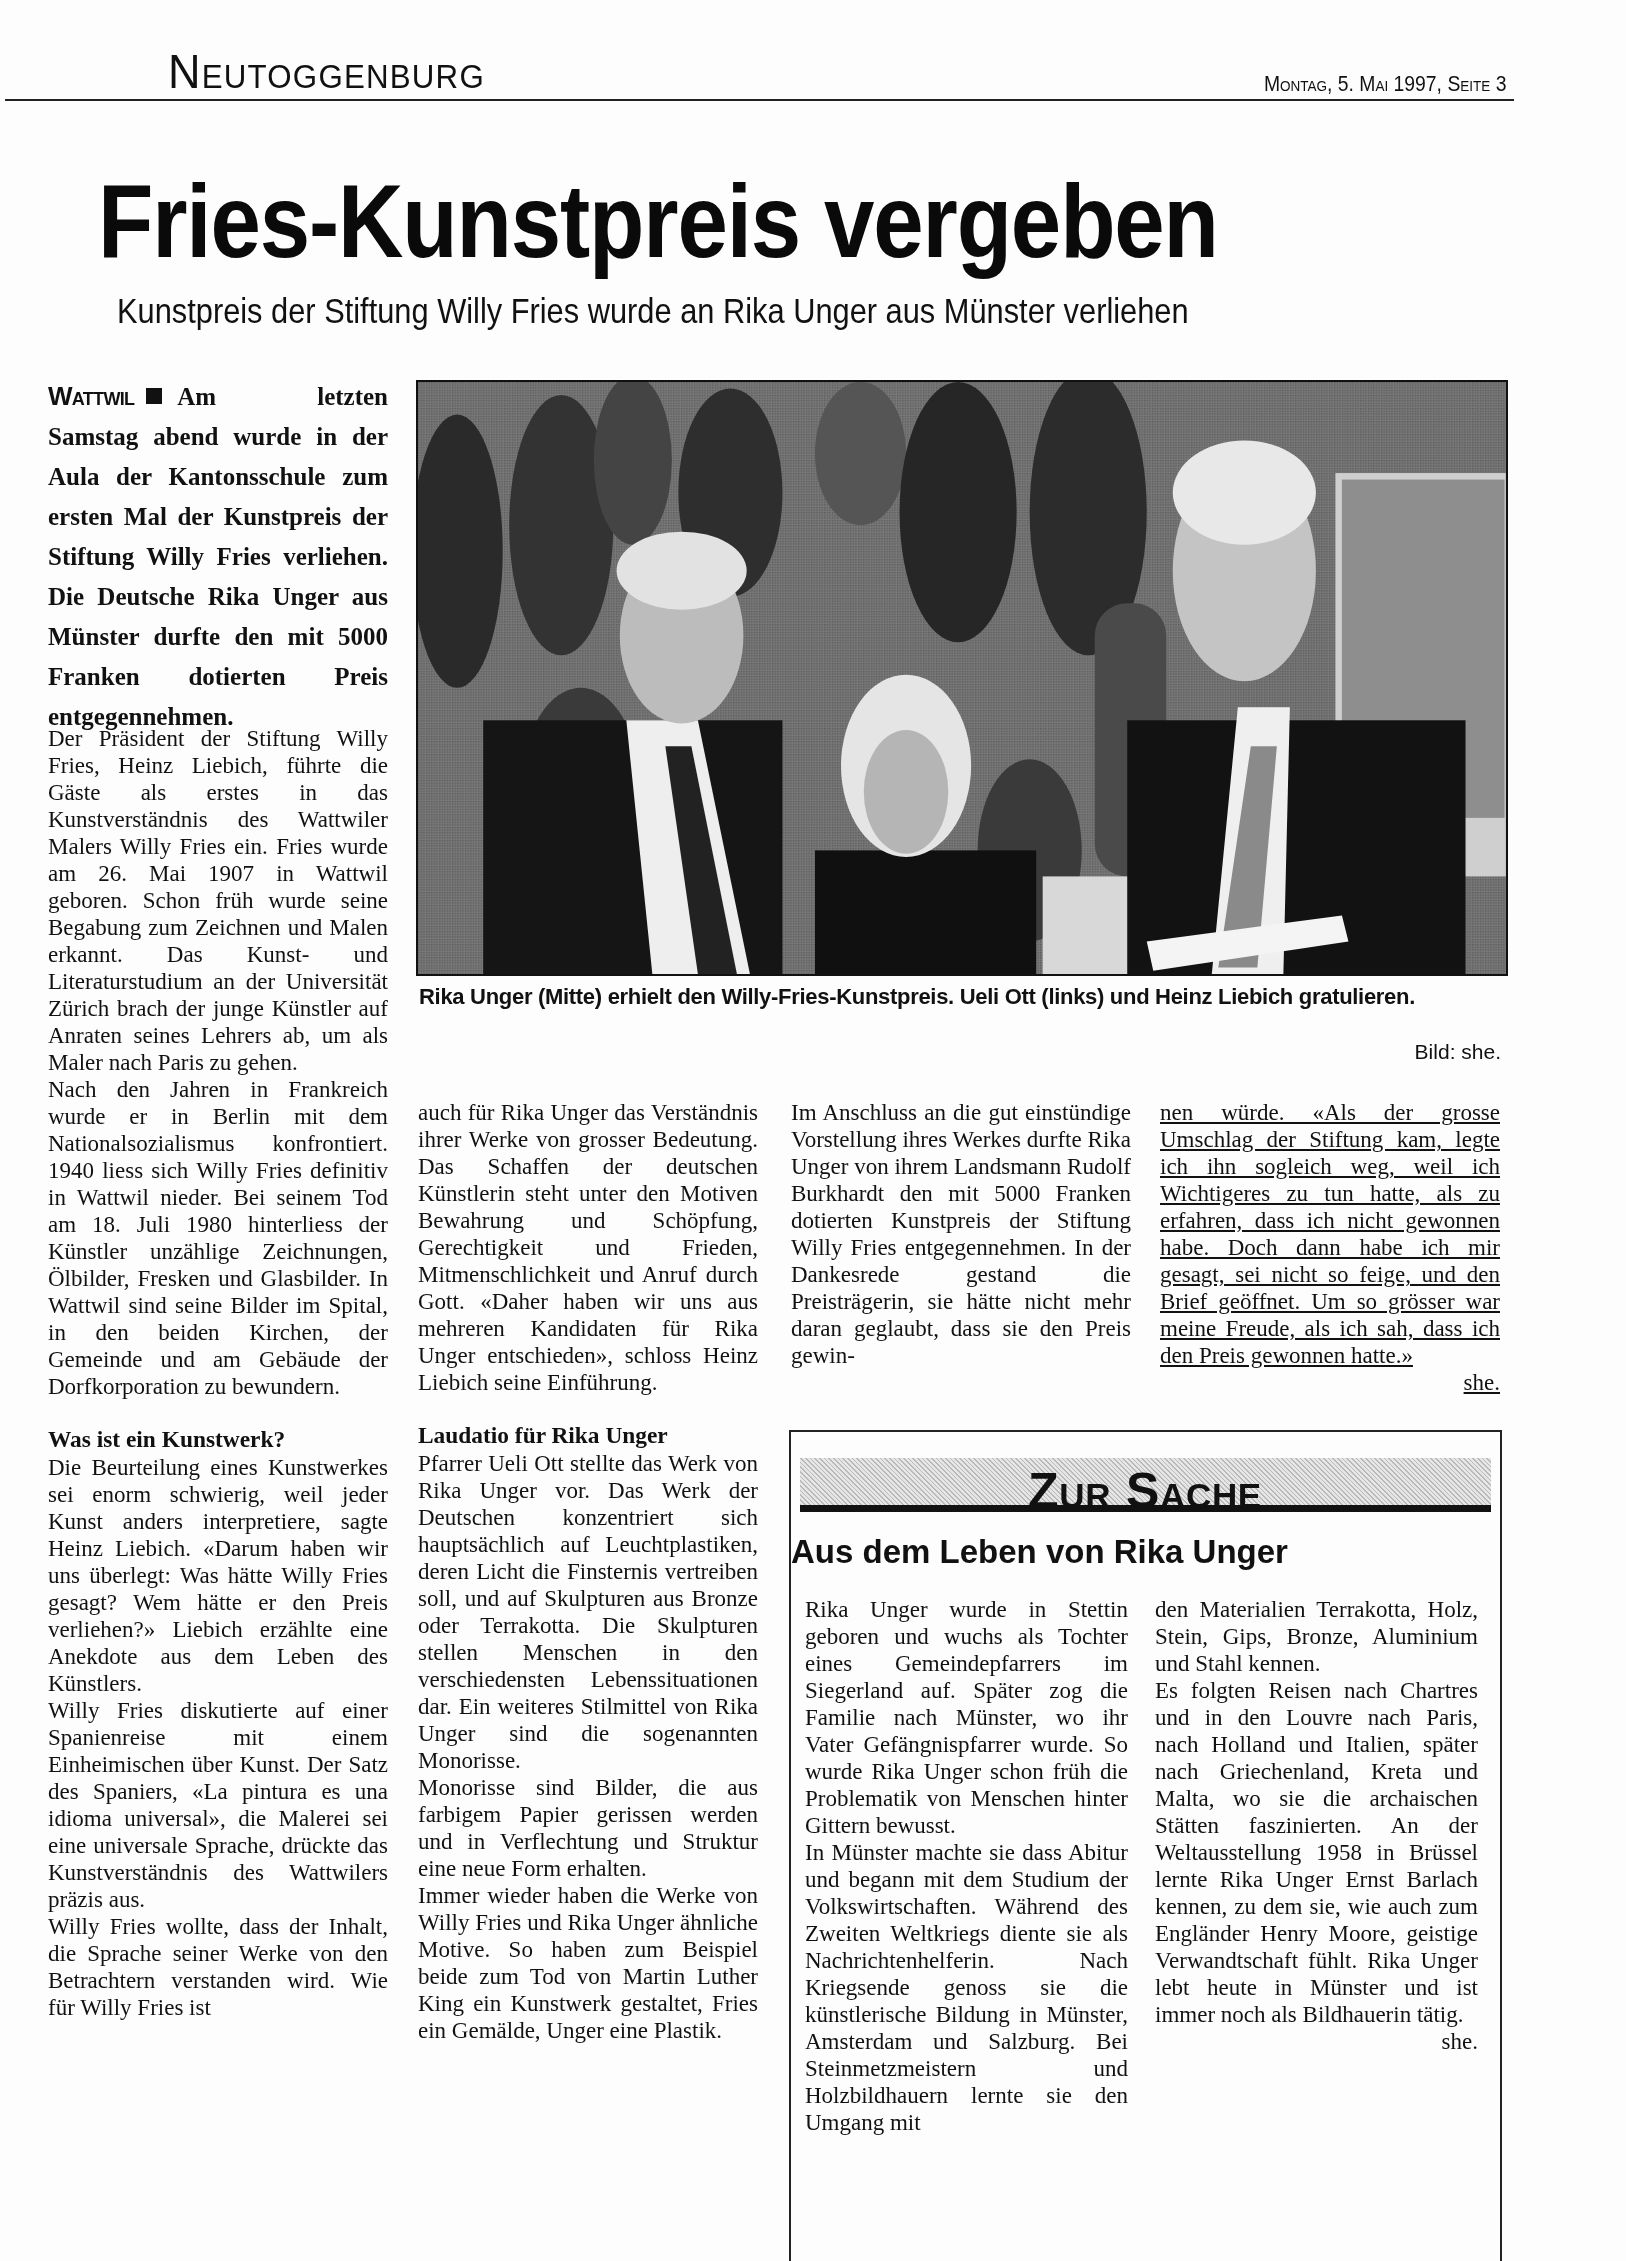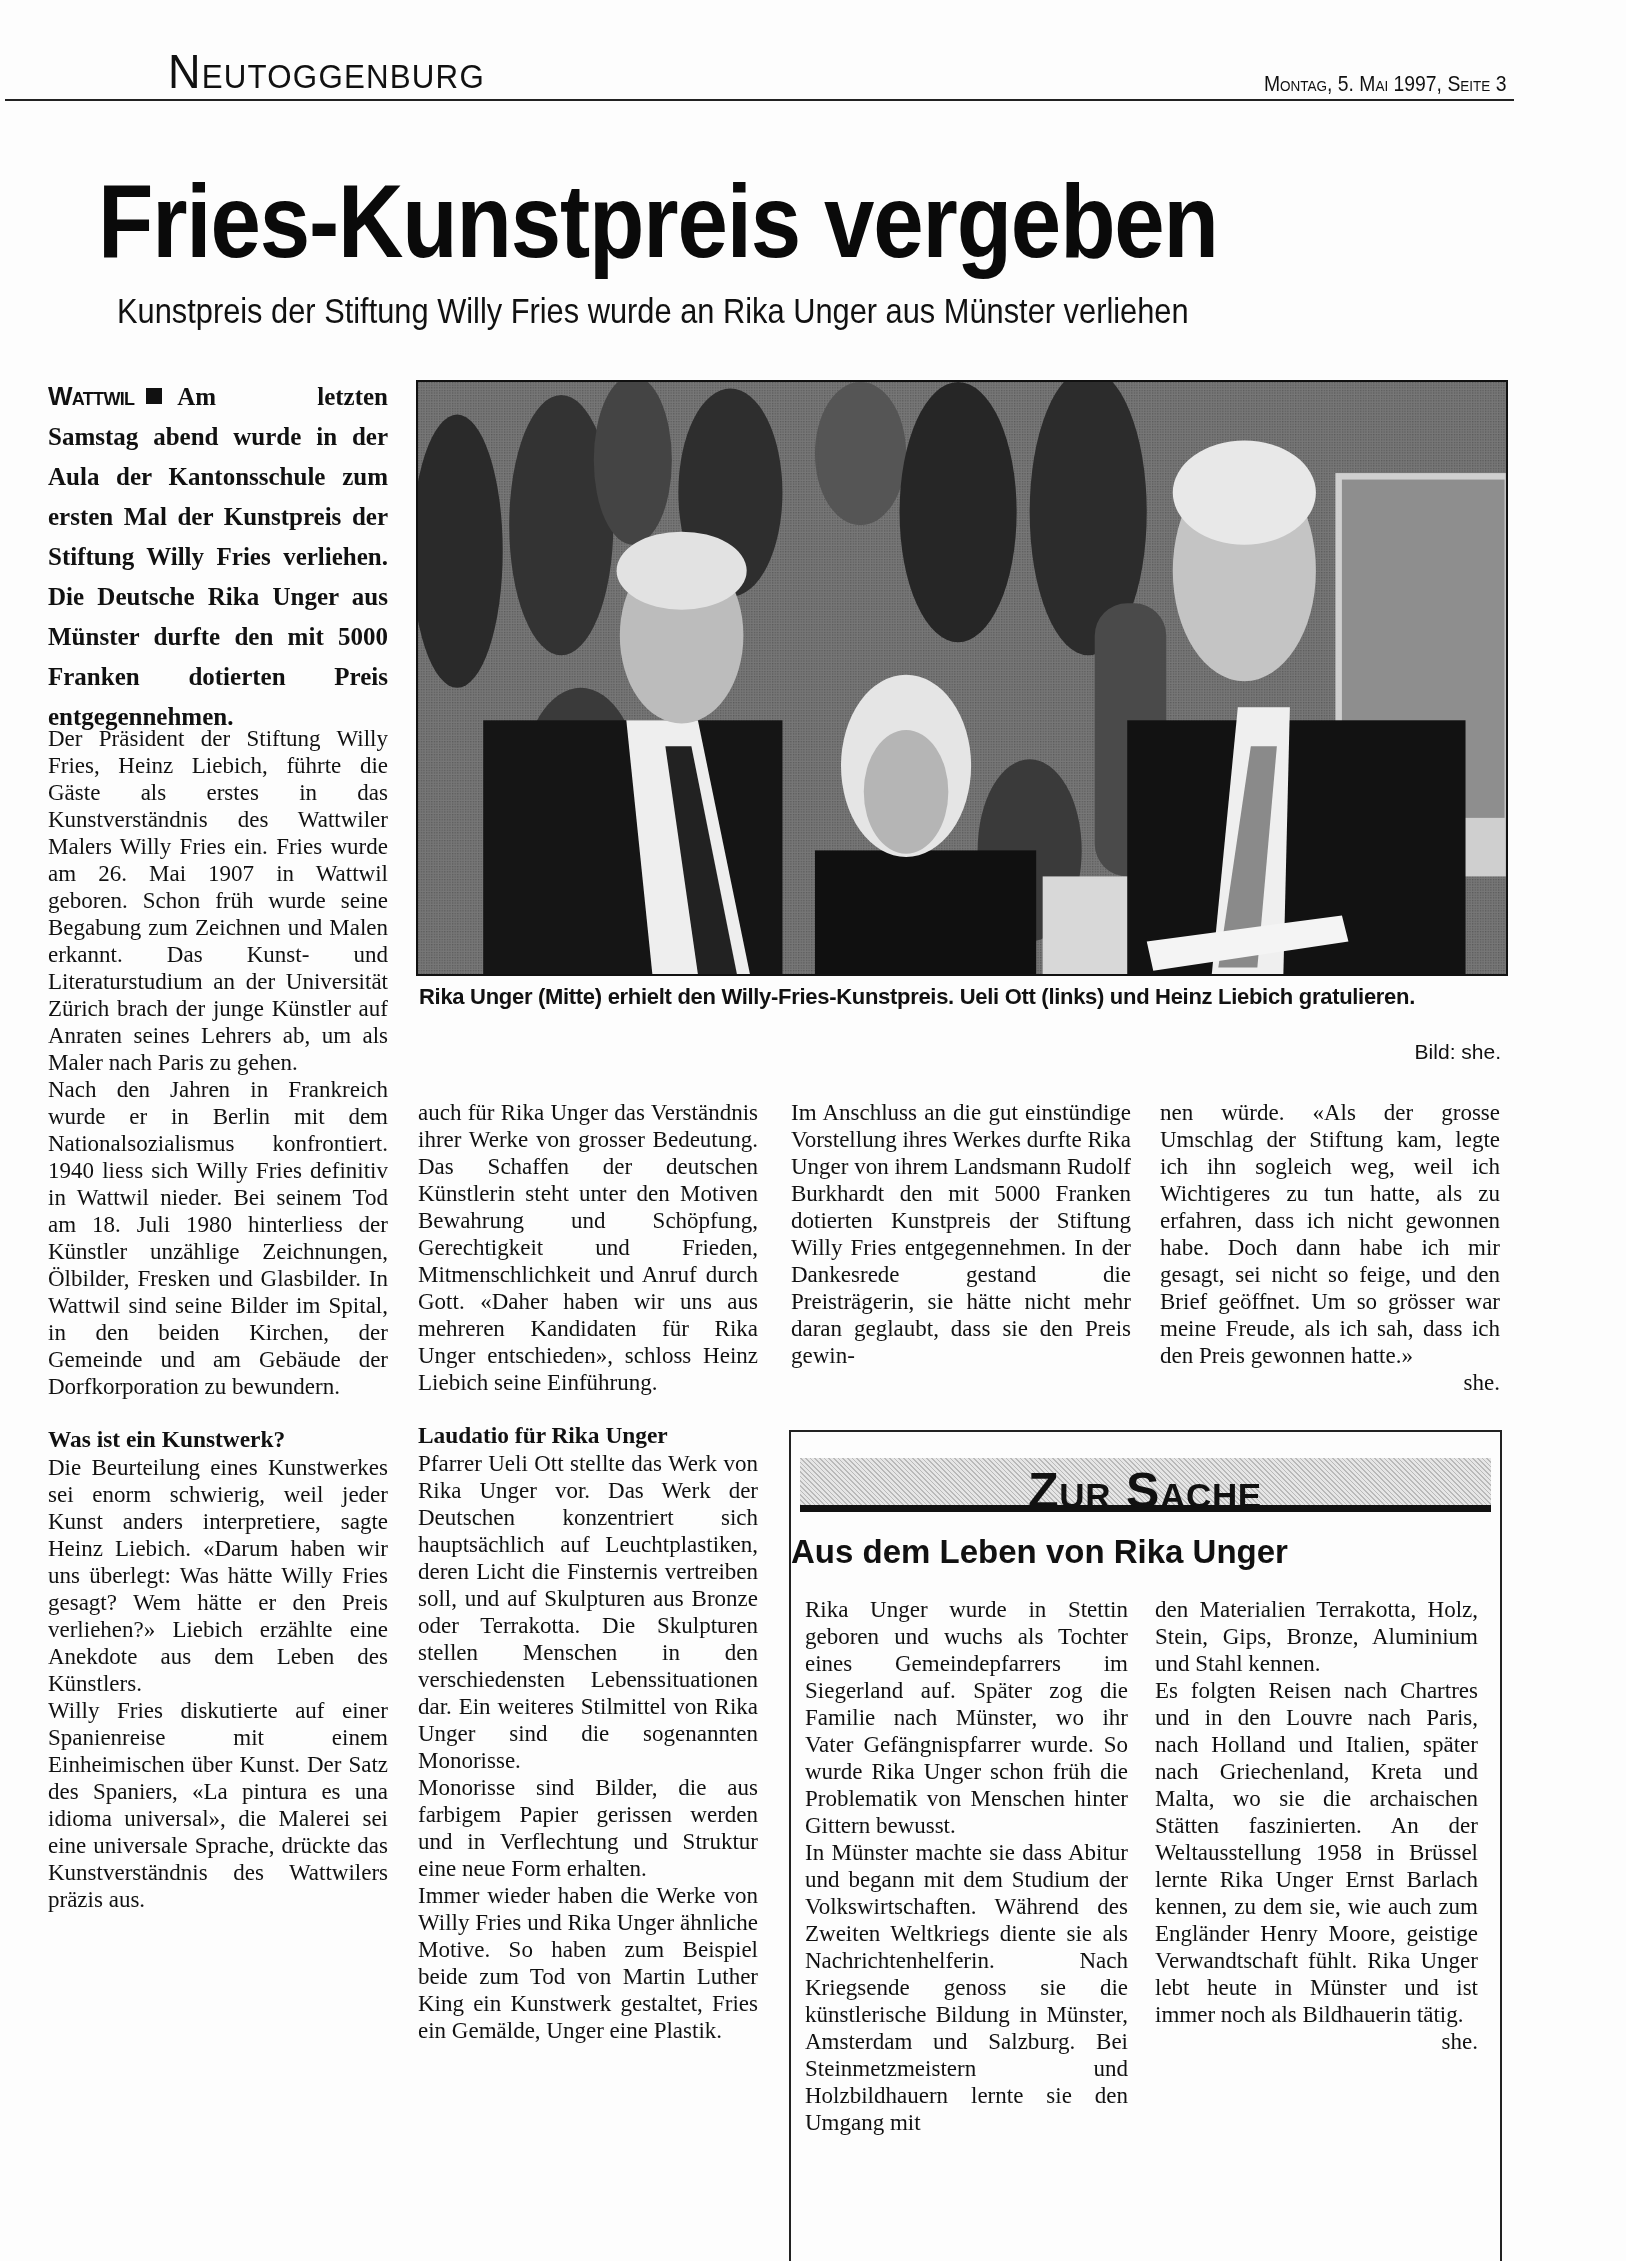--- a/index.html
+++ b/index.html
@@ -38,21 +38,21 @@
   }
   .bullet-square { display: inline-block; width: 15.6px; height: 15.6px; background: #111; margin: 0 15.6px 0 11.7px; vertical-align: 1.3px; }
   .col {
     font-size: 23px; line-height: 27px; text-align: justify; hyphens: manual;
   }
   .col p { margin: 0; }
   .col h3 { margin: 0; font-size: 23.4px; font-weight: bold; line-height: 29px; }
   .col1 { left: 48px; top: 725px; width: 340px; }
   .col2 { left: 418px; top: 1099px; width: 340px; }
   .col3 { left: 791px; top: 1099px; width: 340px; }
-  .col4 { left: 1160px; top: 1099px; width: 340px; }
+  .col4 { left: 1160px; top: 1099px; width: 340px; text-decoration: underline; }
   .photo {
     left: 416px; top: 380px; width: 1088px; height: 592px; border: 2px solid #111;
     background: #6a6a6a; overflow: hidden;
   }
   .caption {
     left: 419px; top: 980px; width: 1088px;
     font-family: "Liberation Sans", sans-serif; font-weight: bold; font-size: 22px; line-height: 33px; letter-spacing: -0.3px;
   }
   .credit {
     right: 125px; top: 1040px; font-family: "Liberation Sans", sans-serif; font-size: 21px;
@@ -138,20 +138,21 @@
 </div>
 <div class="abs caption">Rika Unger (Mitte) erhielt den Willy-Fries-Kunstpreis. Ueli Ott (links) und Heinz Liebich gratulieren.</div>
 <div class="abs credit">Bild: she.</div>
 
 <div class="abs col col1">
   <p>Der Präsident der Stiftung Willy Fries, Heinz Liebich, führte die Gäste als erstes in das Kunstverständnis des Wattwiler Malers Willy Fries ein. Fries wurde am 26. Mai 1907 in Wattwil geboren. Schon früh wurde seine Begabung zum Zeichnen und Malen erkannt. Das Kunst- und Literaturstudium an der Universität Zürich brach der junge Künstler auf Anraten seines Lehrers ab, um als Maler nach Paris zu gehen.</p>
   <p>Nach den Jahren in Frankreich wurde er in Berlin mit dem Nationalsozialismus konfrontiert. 1940 liess sich Willy Fries definitiv in Wattwil nieder. Bei seinem Tod am 18. Juli 1980 hinterliess der Künstler unzählige Zeichnungen, Ölbilder, Fresken und Glasbilder. In Wattwil sind seine Bilder im Spital, in den beiden Kirchen, der Gemeinde und am Gebäude der Dorfkorporation zu bewundern.</p>
   <h3 style="margin-top:25px">Was ist ein Kunstwerk?</h3>
   <p>Die Beurteilung eines Kunstwerkes sei enorm schwierig, weil jeder Kunst anders interpretiere, sagte Heinz Liebich. «Darum haben wir uns überlegt: Was hätte Willy Fries gesagt? Wem hätte er den Preis verliehen?» Liebich erzählte eine Anekdote aus dem Leben des Künstlers.</p>
   <p>Willy Fries diskutierte auf einer Spanienreise mit einem Einheimischen über Kunst. Der Satz des Spaniers, «La pintura es una idioma universal», die Malerei sei eine universale Sprache, drückte das Kunstverständnis des Wattwilers präzis aus.</p>
+  <p>Willy Fries wollte, dass der Inhalt, die Sprache seiner Werke von den Betrachtern verstanden wird. Wie für Willy Fries ist</p>
 </div>
 
 <div class="abs col col2">
   <p>auch für Rika Unger das Verständnis ihrer Werke von grosser Bedeutung. Das Schaffen der deutschen Künstlerin steht unter den Motiven Bewahrung und Schöpfung, Gerechtigkeit und Frieden, Mitmenschlichkeit und Anruf durch Gott. «Daher haben wir uns aus mehreren Kandidaten für Rika Unger entschieden», schloss Heinz Liebich seine Einführung.</p>
   <h3 style="margin-top:25px">Laudatio für Rika Unger</h3>
   <p>Pfarrer Ueli Ott stellte das Werk von Rika Unger vor. Das Werk der Deutschen konzentriert sich hauptsächlich auf Leuchtplastiken, deren Licht die Finsternis vertreiben soll, und auf Skulpturen aus Bronze oder Terrakotta. Die Skulpturen stellen Menschen in den verschiedensten Lebenssituationen dar. Ein weiteres Stilmittel von Rika Unger sind die sogenannten Monorisse.</p>
   <p>Monorisse sind Bilder, die aus farbigem Papier gerissen werden und in Verflechtung und Struktur eine neue Form erhalten.</p>
   <p>Immer wieder haben die Werke von Willy Fries und Rika Unger ähnliche Motive. So haben zum Beispiel beide zum Tod von Martin Luther King ein Kunstwerk gestaltet, Fries ein Gemälde, Unger eine Plastik.</p>
 </div>
 

